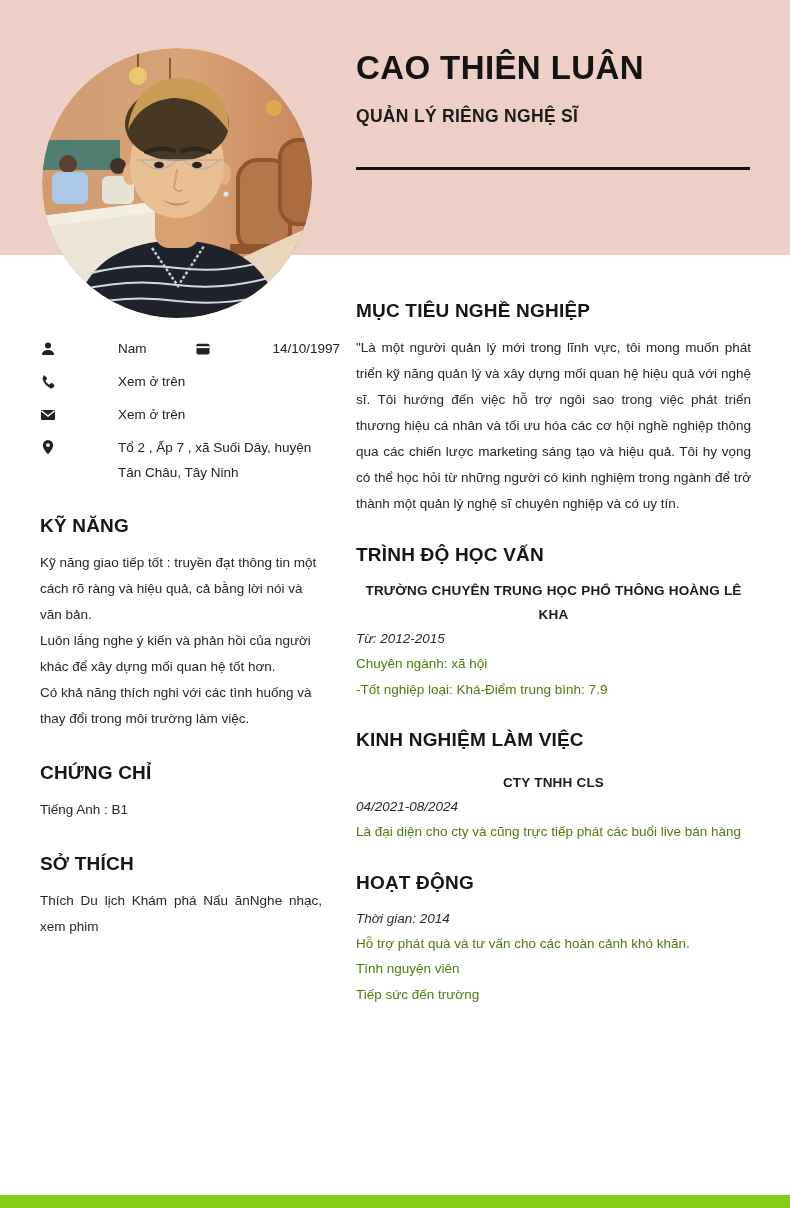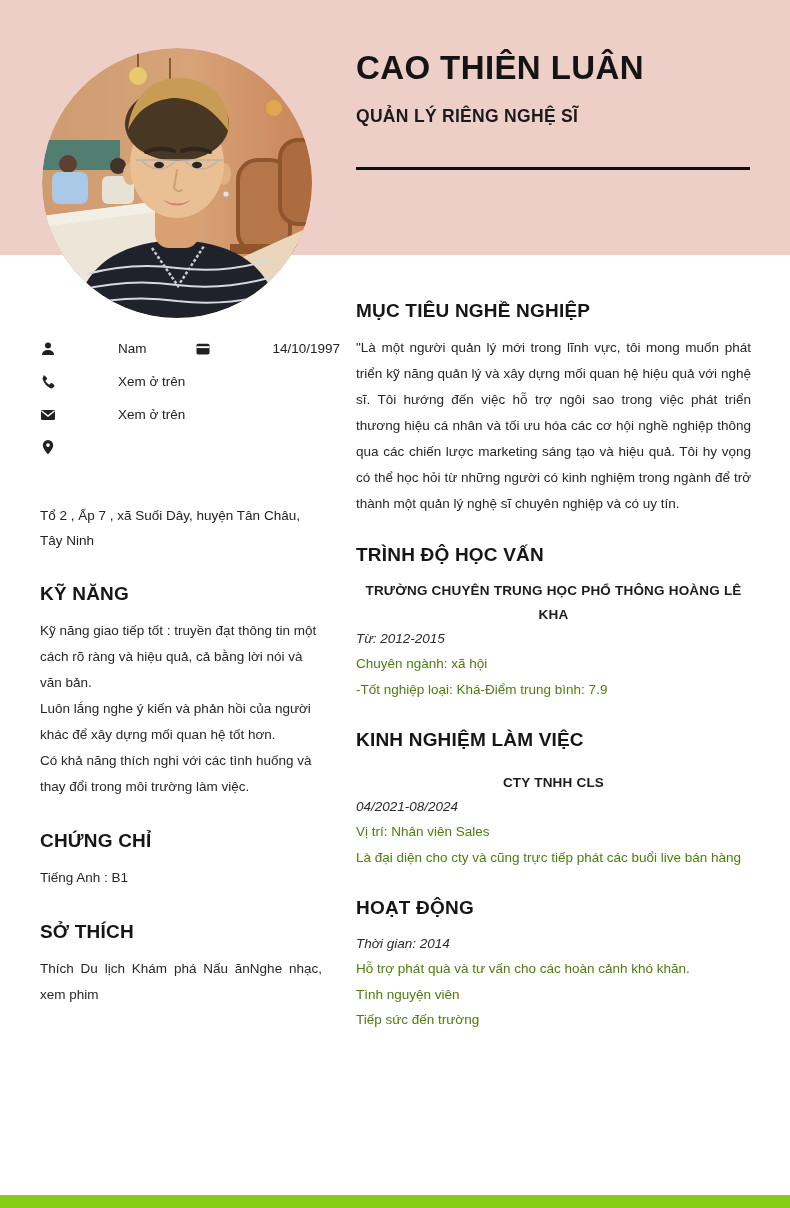--- a/index.html
+++ b/index.html
@@ -26,21 +26,21 @@
 
   .header-text { position:absolute; left:356px; top:48px; width:395px; }
   .name { font-size:33px; font-weight:700; letter-spacing:.4px; color:#141414; line-height:40px; }
   .job-title { margin-top:18px; font-size:17.5px; font-weight:700; letter-spacing:.3px; color:#1a1a1a; }
   .divider { position:absolute; left:356px; top:167px; width:394px; height:3px; background:#111; }
 
   .left-col { position:absolute; left:40px; top:336px; width:282px; }
   .right-col { position:absolute; left:356px; top:300px; width:395px; }
 
   .info-row { display:flex; align-items:center; margin-bottom:8px; min-height:24px;gap:48px; }
-  .info-row.start { align-items:flex-start;flex-direction:column; }
+  .info-row.start { align-items:flex-start; }
   .info-row .icn { width:16px; height:16px; flex:0 0 16px; margin-right:14px; }
   .info-row.start .icn { margin-top:4px; }
   .info-row span { font-size:13.5px; color:#222; line-height:25px; }
   .gender-val { display:inline-block; width:80px; }
 
   h3.sec { font-size:19px; font-weight:700; color:#161616; letter-spacing:.2px; margin:27px 0 13px; }
   .right-col h3.sec:first-child { margin-top:0; }
   .left-col h3.sec { margin-top:30px; }
 
   .body-txt { font-size:13.5px; line-height:26px; color:#272727; }
@@ -186,21 +186,20 @@
   <h3 class="sec">TRÌNH ĐỘ HỌC VẤN</h3>
   <div class="sub-head">TRƯỜNG CHUYÊN TRUNG HỌC PHỔ THÔNG HOÀNG LÊ KHA</div>
   <div class="period">Từ: 2012-2015</div>
   <div class="detail-line">Chuyên ngành: xã hội</div>
   <div class="detail-line">-Tốt nghiệp loại: Khá-Điểm trung bình: 7.9</div>
 
   <h3 class="sec">KINH NGHIỆM LÀM VIỆC</h3>
   <div class="job-block">
     <div class="sub-head">CTY TNHH CLS</div>
     <div class="period">04/2021-08/2024</div>
-    <div class="detail-line">Vị trí: Nhân viên Sales</div>
     <div class="detail-line justify">Là đại diện cho cty và cũng trực tiếp phát các buổi live bán hàng</div>
   </div>
 
   <h3 class="sec">HOẠT ĐỘNG</h3>
   <div class="period">Thời gian: 2014</div>
   <div class="detail-line">Hỗ trợ phát quà và tư vấn cho các hoàn cảnh khó khăn.</div>
   <div class="detail-line">Tình nguyện viên</div>
   <div class="detail-line">Tiếp sức đến trường</div>
 </main>
 

